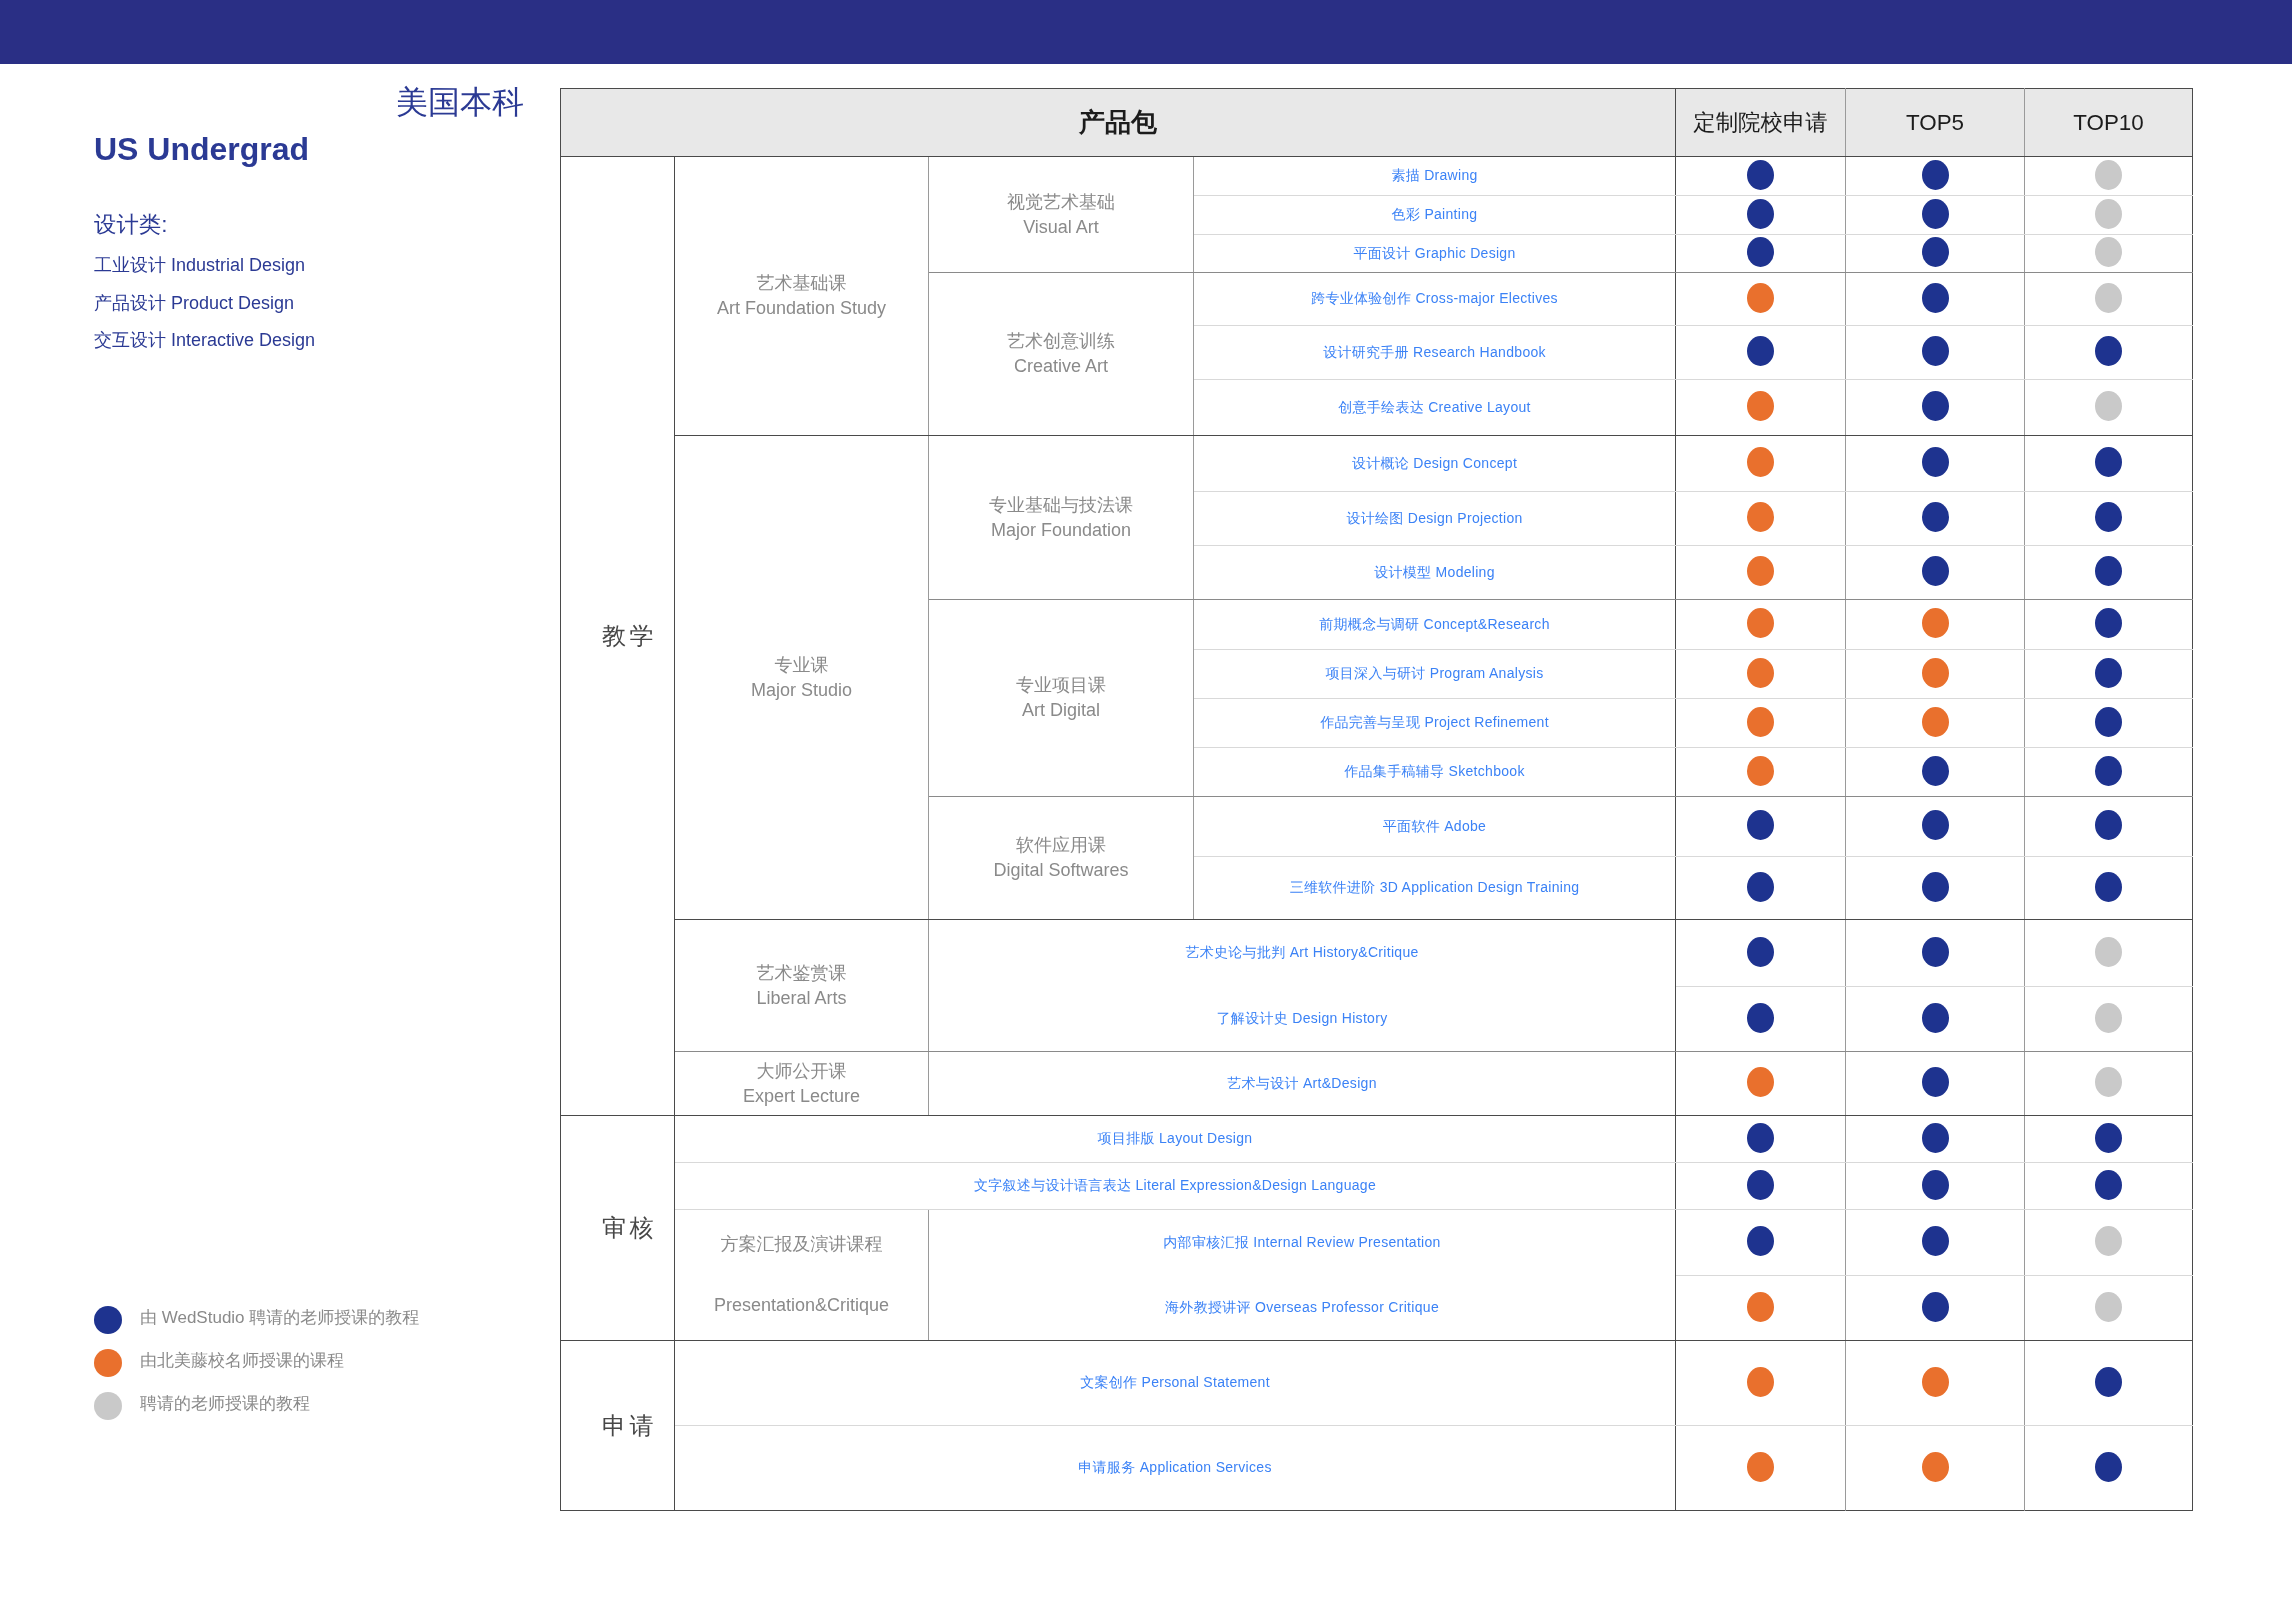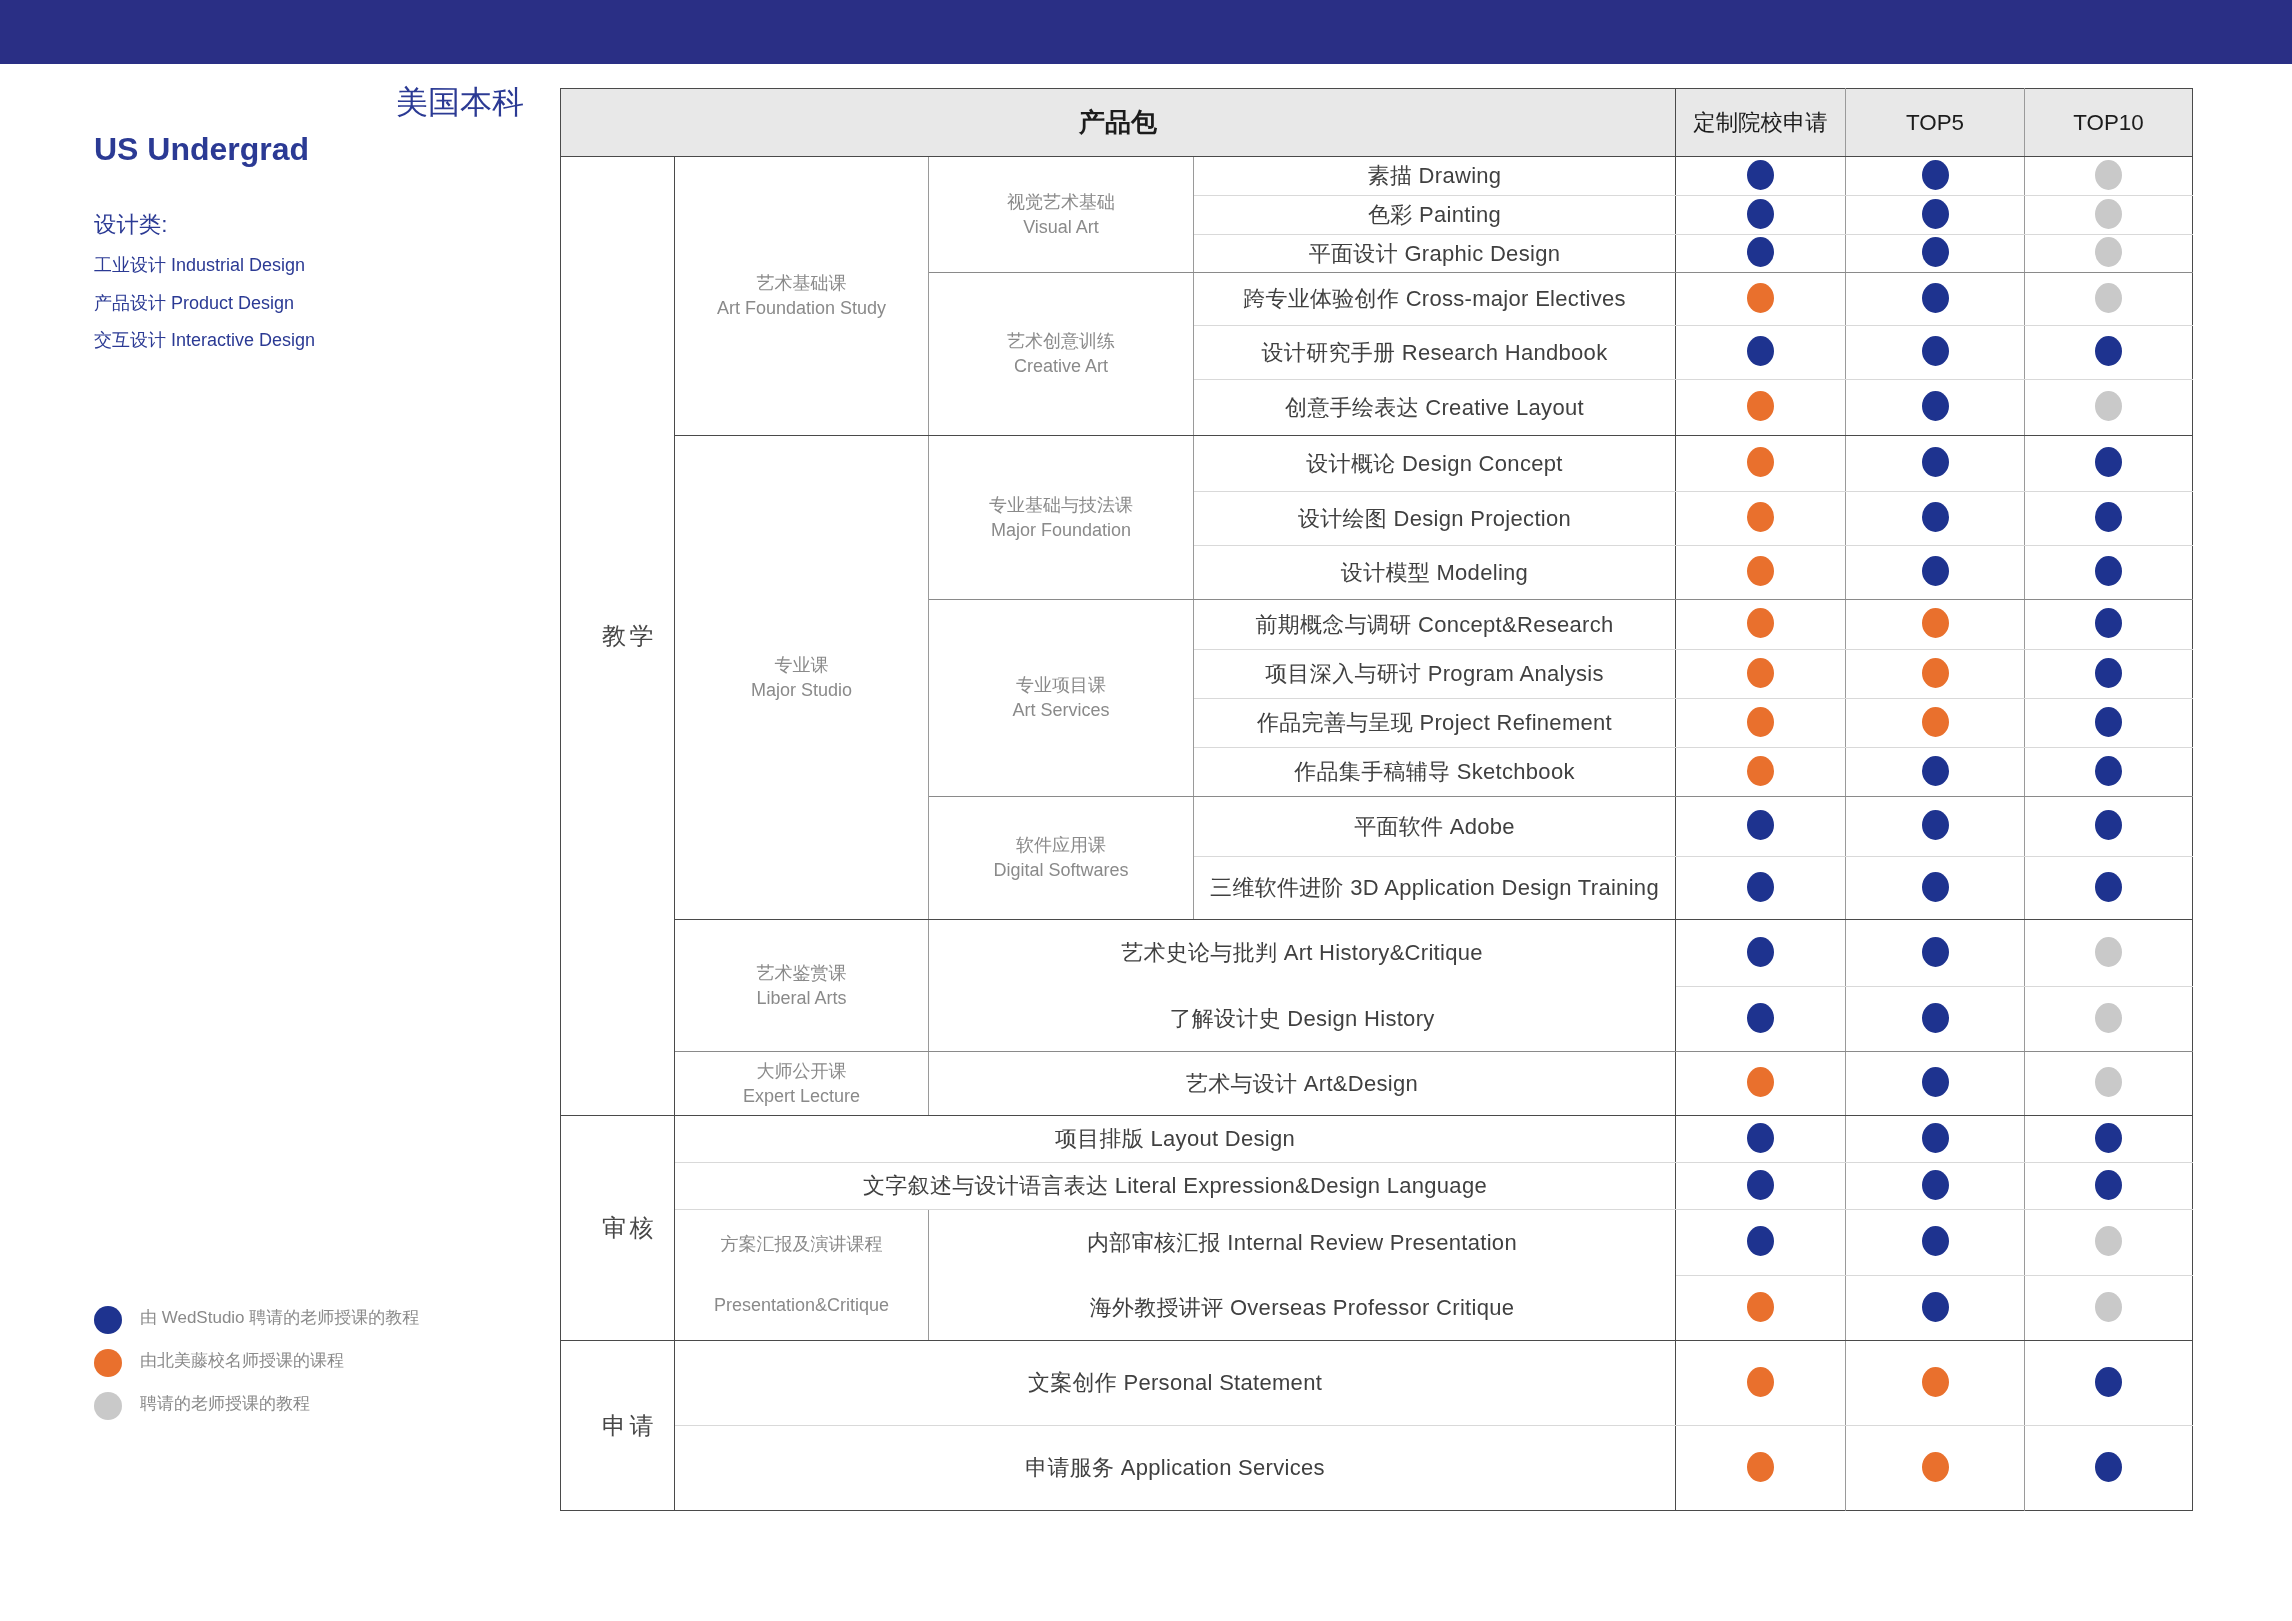--- a/index.html
+++ b/index.html
@@ -32,21 +32,21 @@
   table.pkg{position:absolute;left:560px;top:88px;border-collapse:collapse;table-layout:fixed;
             width:1633px;}
   table.pkg{border:1.8px solid #4a4a4a;}
   td,th{padding:0;margin:0;vertical-align:middle;text-align:center;font-weight:normal;}
   .hdr{background:#e8e8e8;height:67px;color:#1c1c1c;border-bottom:0.9px solid #4a4a4a;}
   .hdr-product{font-size:26px;font-weight:bold;margin-left:43px;}
   .hdr-col{font-size:22.4px;}
 
   .group{font-size:24px;color:#474747;letter-spacing:3.6px;padding-left:24px;}
   .cat,.sub{font-size:18px;color:#8a8a8a;line-height:25px;}
-  .course{font-size:22px;color:#404040;letter-spacing:0.3px;}
+  .course{font-size:14px;color:#3b82f6;letter-spacing:0.3px;}
 
   .br-dark{border-right:0.9px solid #4a4a4a;}
   .br-gray{border-right:0.9px solid #9a9a9a;}
   .bb-l{border-bottom:0.9px solid #d9d9d9;}
   .bb-m{border-bottom:0.9px solid #8a8a8a;}
   .bb-d1{border-bottom:0.9px solid #4a4a4a;}
   .bb-d{border-bottom:1.8px solid #4a4a4a;}
 
   .split .zh{margin-bottom:36px;}
 </style>
@@ -180,21 +180,21 @@
     <tr style="height:54px">
       <td class="course br-dark bb-m">设计模型 Modeling</td>
       <td class="bb-m br-gray"><span class="dot" data-dot="orange"></span></td>
       <td class="bb-m br-gray"><span class="dot" data-dot="navy"></span></td>
       <td class="bb-m"><span class="dot" data-dot="navy"></span></td>
     </tr>
 
     <tr style="height:50px">
       <td class="sub br-gray bb-m" rowspan="4">
         <div>专业项目课</div>
-            <div>Art Services</div>
+            <div>Art Digital</div>
       </td>
       <td class="course br-dark bb-l">前期概念与调研 Concept&amp;Research</td>
       <td class="bb-l br-gray"><span class="dot" data-dot="orange"></span></td>
       <td class="bb-l br-gray"><span class="dot" data-dot="orange"></span></td>
       <td class="bb-l"><span class="dot" data-dot="navy"></span></td>
     </tr>
 
     <tr style="height:49px">
       <td class="course br-dark bb-l">项目深入与研讨 Program Analysis</td>
       <td class="bb-l br-gray"><span class="dot" data-dot="orange"></span></td>

